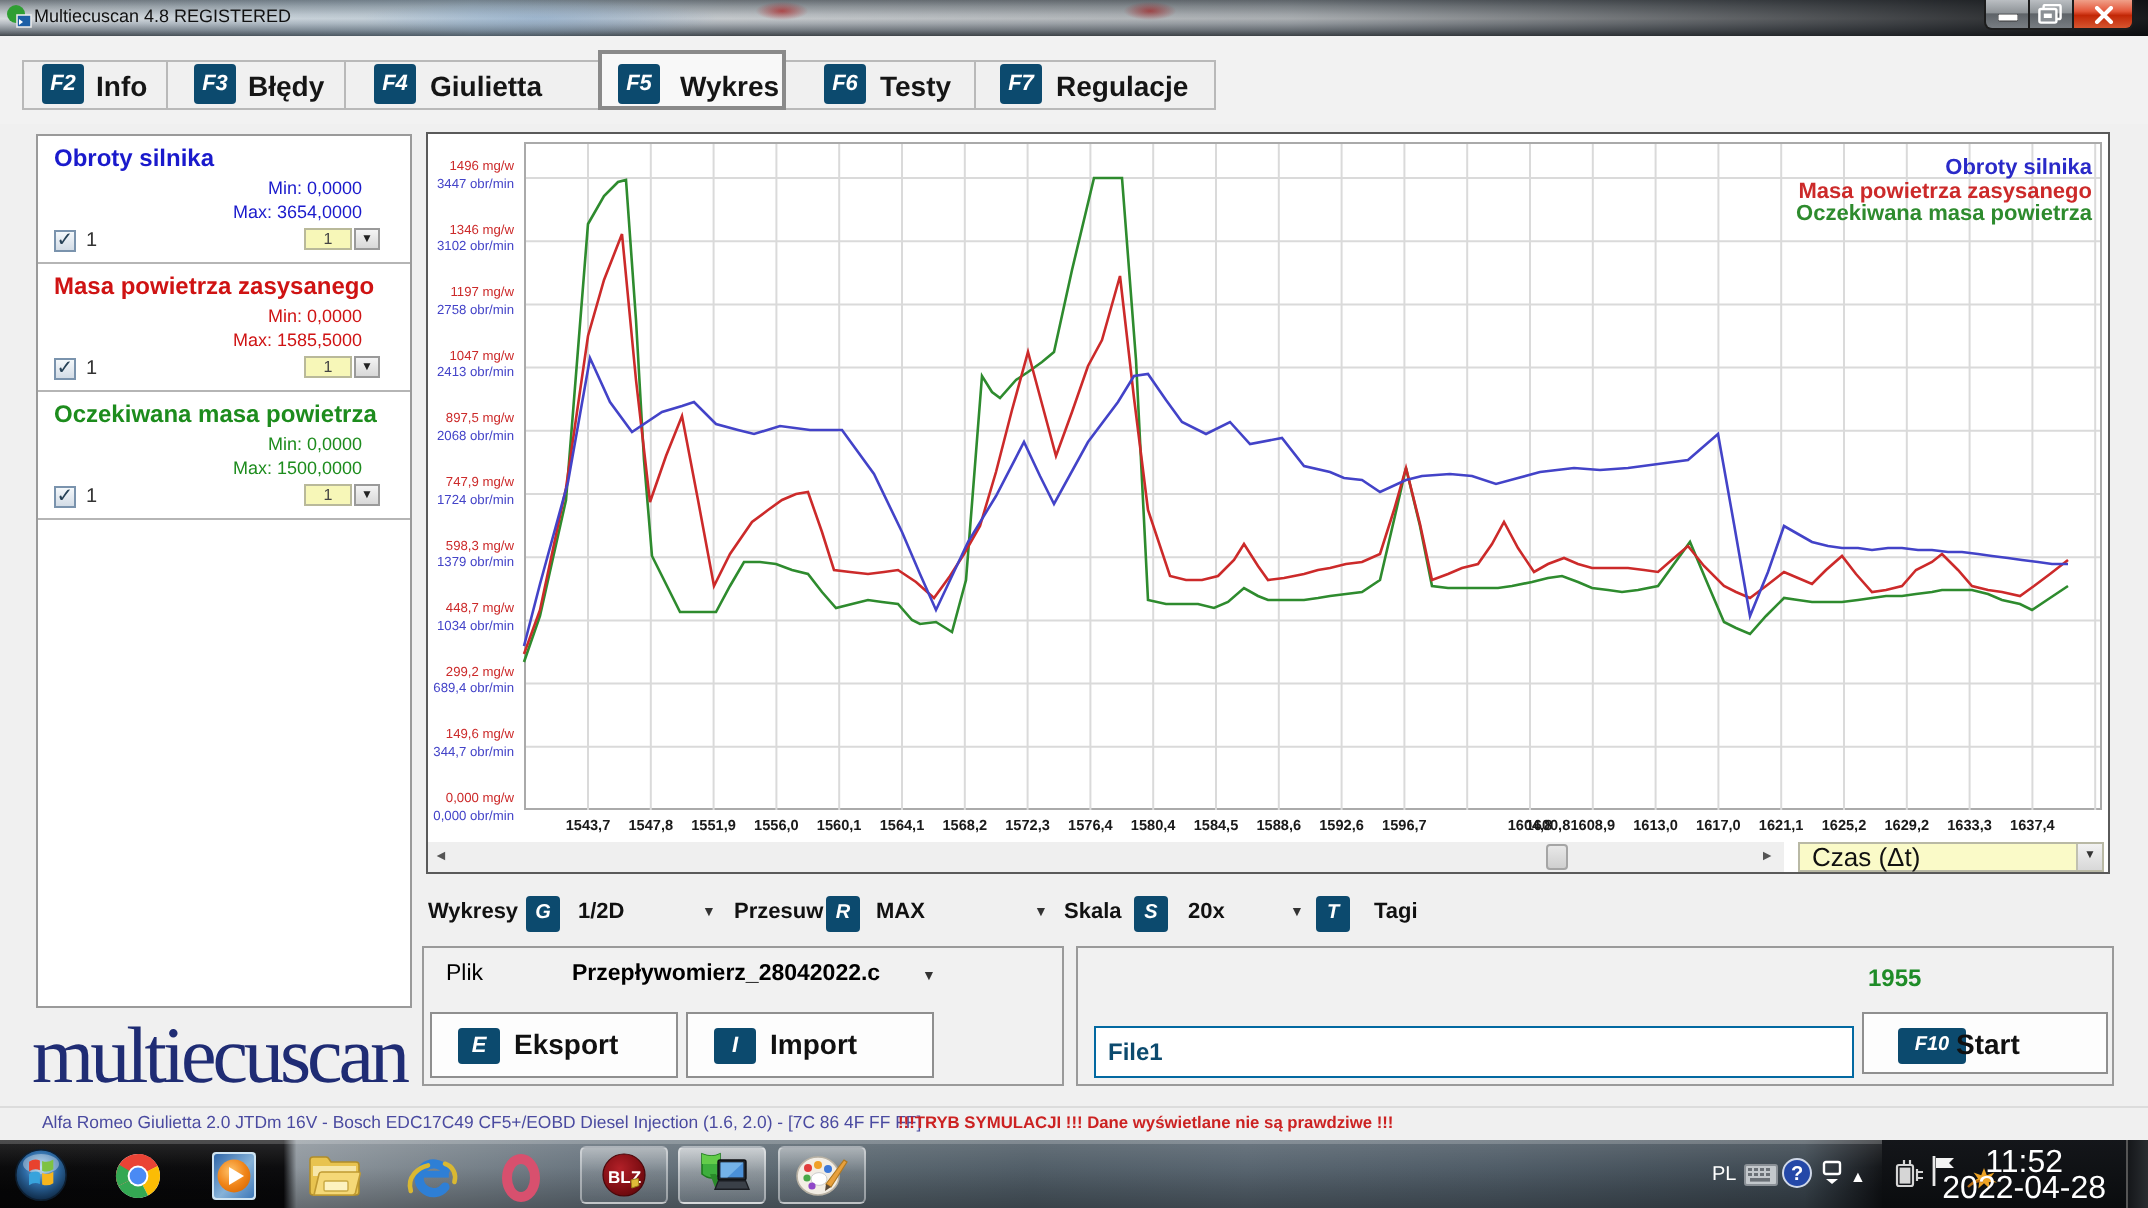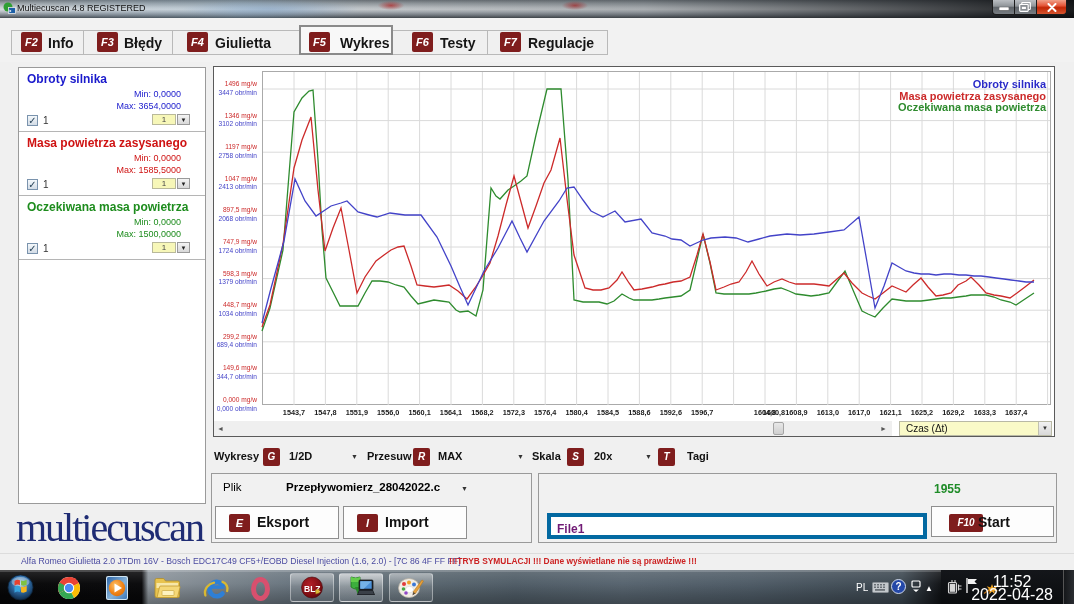--- a/index.html
+++ b/index.html
@@ -12,21 +12,21 @@
 .winbtns{right:7px;top:0;height:15px;display:flex}
 .wb{height:15px;border:1px solid #1c1c1c;border-top:none;background:linear-gradient(180deg,#babec2 0%,#8f9498 45%,#5e6368 50%,#787d82 100%);position:relative}
 .wb.min{width:23px;border-radius:0 0 0 4px}
 .wb.max{width:21px;border-left:none;border-right:none}
 .wb.close{width:31px;border-radius:0 0 4px 0;background:linear-gradient(180deg,#f0a089 0%,#e4573a 40%,#c22706 55%,#d6552f 100%)}
 
 .tabs-bg{left:0;top:18px;width:1074px;height:44px;background:#f2f2f2}
 .tab{top:30px;height:25px;background:#f0f0f0;border:1px solid #b9b9b9;border-right:none}
 .tab.last{border-right:1px solid #b9b9b9}
 .tab.active{top:25px;height:30px;background:#f8f8f8;border:2px solid #8a8a8a;z-index:2}
-.fkey{display:inline-block;background:#7f1d1d;color:#fff;font-weight:bold;font-style:italic;font-size:11px;text-align:center;border-radius:2px}
+.fkey{display:inline-block;background:#0c4a6e;color:#fff;font-weight:bold;font-style:italic;font-size:11px;text-align:center;border-radius:2px}
 .tbk{top:31.5px;width:21px;height:20px;line-height:20px;z-index:3}
 .tlabel{top:35px;font-weight:bold;font-size:14px;color:#151515;z-index:3}
 
 .lpanel{left:18px;top:67px;width:188px;height:437px;background:#fff;border:1px solid #9a9a9a}
 .card{position:absolute;left:0;width:186px;height:64px;border-bottom:1px solid #b5b5b5}
 .card .ti{position:absolute;left:8px;top:4px;font-weight:bold;font-size:12px}
 .card .mm{position:absolute;right:24px;top:21px;text-align:right;font-size:9px;line-height:11.5px}
 .cbx{position:absolute;left:8px;top:47px;width:11px;height:11px;border:1px solid #7a93ad;background:linear-gradient(180deg,#f4f8fb,#d3dce6);font-size:10px;line-height:9px;text-align:center;color:#274257}
 .cbl{position:absolute;left:24px;top:47px;font-size:10px;color:#333}
 .spin{position:absolute;left:133px;top:46px;width:24px;height:11px;background:#f7f7b8;border:1px solid #b9b99a;font-size:8px;text-align:center;line-height:10px;color:#444}
@@ -36,33 +36,33 @@
 .chart{left:213px;top:66px;width:842px;height:371px;background:#fff;border:1px solid #5a5a5a}
 .plot{left:262px;top:71px;width:789px;height:334px;border:1px solid #aaa;background:transparent}
 .ylr{position:absolute;right:817px;font-size:6.6px;color:#cc2a2a;line-height:8px;white-space:nowrap}
 .ylb{position:absolute;right:817px;font-size:6.6px;color:#4343c8;line-height:8px;white-space:nowrap}
 .xl{position:absolute;top:408px;width:32px;text-align:center;font-size:7.3px;font-weight:bold;color:#1a1a1a}
 .legend{position:absolute;right:28px;top:79px;text-align:right;font-size:11px;font-weight:bold;line-height:11.5px}
 
 .sbar{left:214px;top:421px;width:678px;height:15px;background:#efefef}
 .sthumb{position:absolute;left:559px;top:1px;width:11px;height:13px;background:linear-gradient(180deg,#e8e8e8,#cfcfcf);border:1px solid #a5a5a5;border-radius:2px}
 .sarr{position:absolute;top:4px;font-size:7px;color:#555}
-.combo{left:899px;top:421px;width:153px;height:15px;background:#fafac8;border:1px solid #b9b9a5;font-size:10px;color:#111;line-height:13px;padding-left:6px}
+.combo{left:899px;top:421px;width:153px;height:15px;background:#fafac8;border:1px solid #b9b9a5;font-size:13px;color:#111;line-height:13px;padding-left:6px}
 .combobtn{left:1038px;top:422px;width:13px;height:13px;background:linear-gradient(180deg,#f2f2f2,#d8d8d8);border-left:1px solid #c0c0b0;font-size:6px;text-align:center;line-height:13px;color:#333}
 
 .cl{position:absolute;top:450px;font-weight:bold;font-size:11px;color:#111;white-space:nowrap}
 .ck{position:absolute;top:448px;width:17px;height:18px;line-height:18px;font-size:10px}
 .dd{position:absolute;font-size:7px;color:#333}
 
 .boxL{left:211px;top:473px;width:321px;height:70px;border:1px solid #9a9a9a;background:#f1f1f1}
 .boxR{left:538px;top:473px;width:519px;height:70px;border:1px solid #9a9a9a;background:#f1f1f1}
 .btn{position:absolute;background:#fdfdfd;border:1px solid #8f8f8f}
 .btn .fkey{position:absolute;left:13px;top:7px;width:21px;height:18px;line-height:18px;font-size:11px}
 .btn .blabel{position:absolute;left:41px;top:7px;font-weight:bold;font-size:14px;color:#111}
-.finput{position:absolute;left:8px;top:39px;width:380px;height:26px;background:#fff;border:4px solid #0369a1;font-size:12px;font-weight:bold;color:#701a75;line-height:24px;padding-left:6px}
+.finput{position:absolute;left:8px;top:39px;width:380px;height:26px;background:#fff;border:1px solid #0369a1;font-size:12px;font-weight:bold;color:#0c4a6e;line-height:24px;padding-left:6px}
 
 .logo{left:16px;top:504px;font-family:"Liberation Serif",serif;font-size:40px;color:#1f2c74;letter-spacing:-2px}
 
 .status{left:0;top:553px;width:1074px;height:32px;background:#f0f0f0;border-top:1px solid #dcdcdc;font-size:8.7px;line-height:14px;white-space:nowrap}
 .status .blu{position:absolute;left:21px;color:#4a4aa0}
 .status .red{position:absolute;left:449px;color:#cc2222;font-weight:bold;font-size:8.4px}
 
 .taskbar{left:0;top:570px;width:1074px;height:34px;background:linear-gradient(90deg,#060607 0%,#08080a 13.2%,#8d959c 13.8%,#7a848c 20%,#68747e 27%,#59666f 38%,#4f5c66 48%,#56636e 58%,#4d5a65 70%,#3c4750 84%,#15181c 87.2%,#0a0c0e 88%,#0a0c0e 95%,#000 100%)}
 .tbhi{left:0;top:570px;width:1074px;height:2px;background:rgba(255,255,255,0.18)}
 .tbtn{position:absolute;top:573px;width:44px;height:29px;border:1px solid rgba(255,255,255,0.4);border-radius:3px;background:linear-gradient(180deg,rgba(255,255,255,0.45),rgba(255,255,255,0.15) 45%,rgba(120,130,140,0.25))}

